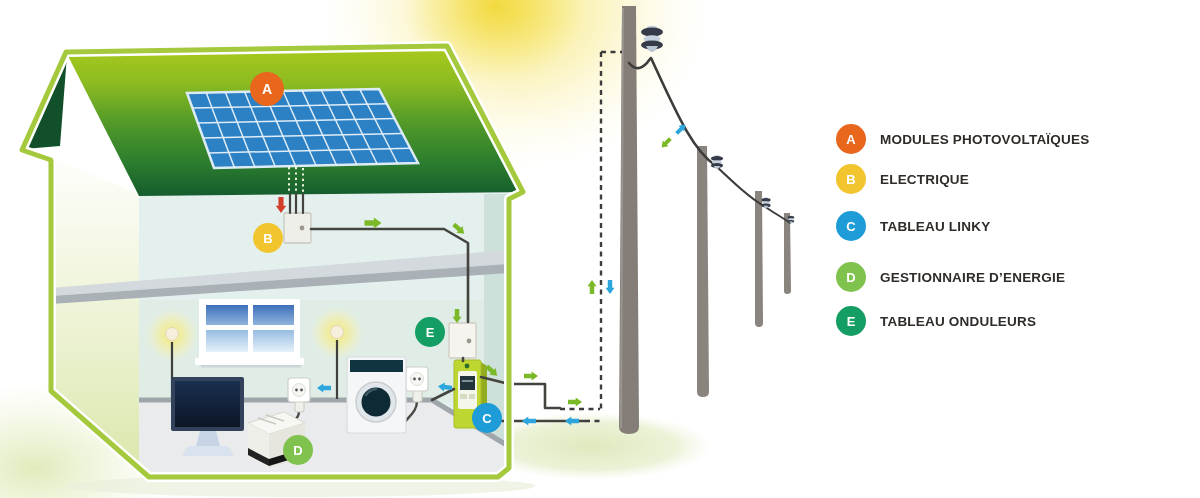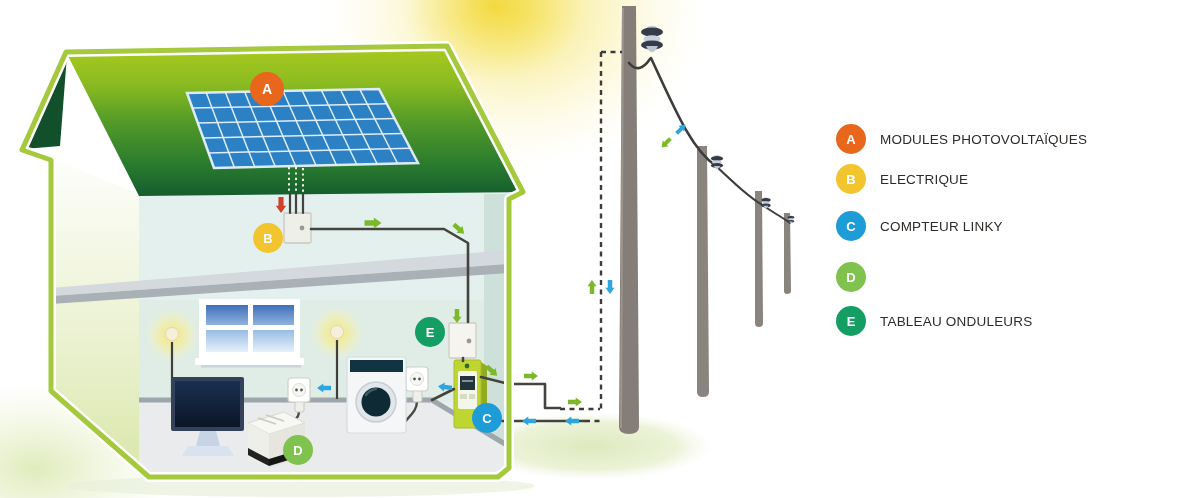--- a/index.html
+++ b/index.html
@@ -6,21 +6,21 @@
   .canvas{position:relative;width:1200px;height:498px;background:#fff;overflow:hidden;
           font-family:"Liberation Sans", sans-serif;}
   .canvas svg{position:absolute;left:0;top:0;}
   .badge{position:absolute;border-radius:50%;display:flex;align-items:center;justify-content:center;
          color:#fff;font-weight:bold;font-size:13px;line-height:1;user-select:none;}
   .badge.big{font-size:14px;}
   .legend{position:absolute;left:0;top:0;width:1200px;height:498px;pointer-events:none;}
   .legend-row{position:absolute;display:flex;align-items:center;gap:14px;height:30px;}
   .legend-badge{width:30px;height:30px;border-radius:50%;display:flex;align-items:center;justify-content:center;
                 color:#fff;font-weight:bold;font-size:13px;flex:0 0 auto;}
-  .legend-label{font-size:13.5px;font-weight:400;color:#2f2b28;letter-spacing:.2px;white-space:nowrap;}
+  .legend-label{font-size:13.5px;font-weight:700;color:#2f2b28;letter-spacing:.2px;white-space:nowrap;}
 </style>
 </head>
 <body>
 
 <div class="canvas">
 
 <svg width="1200" height="498" viewBox="0 0 1200 498">
   <defs>
     <radialGradient id="sunGlow" cx="50%" cy="50%" r="50%">
       <stop offset="0%" stop-color="#F6E25C" stop-opacity="0.85"></stop>
@@ -284,24 +284,25 @@
   <div class="legend-row" style="left:836px;top:124px;">
     <span class="legend-badge" style="background: rgb(232, 103, 28);">A</span>
     <span class="legend-label">MODULES PHOTOVOLTAÏQUES</span>
   </div>
   <div class="legend-row" style="left:836px;top:164px;">
     <span class="legend-badge" style="background: rgb(242, 197, 46);">B</span>
     <span class="legend-label">ELECTRIQUE</span>
   </div>
   <div class="legend-row" style="left:836px;top:211px;">
     <span class="legend-badge" style="background: rgb(30, 156, 216);">C</span>
-    <span class="legend-label">COMPTEUR LINKY</span>
+    <span class="legend-label">TABLEAU LINKY</span>
   </div>
   <div class="legend-row" style="left:836px;top:262px;">
     <span class="legend-badge" style="background: rgb(127, 194, 78);">D</span>
+    <span class="legend-label">GESTIONNAIRE D’ENERGIE</span>
   </div>
   <div class="legend-row" style="left:836px;top:306px;">
     <span class="legend-badge" style="background: rgb(20, 158, 99);">E</span>
     <span class="legend-label">TABLEAU ONDULEURS</span>
   </div>
 </div>
 
 </div>
 
 </body></html>

